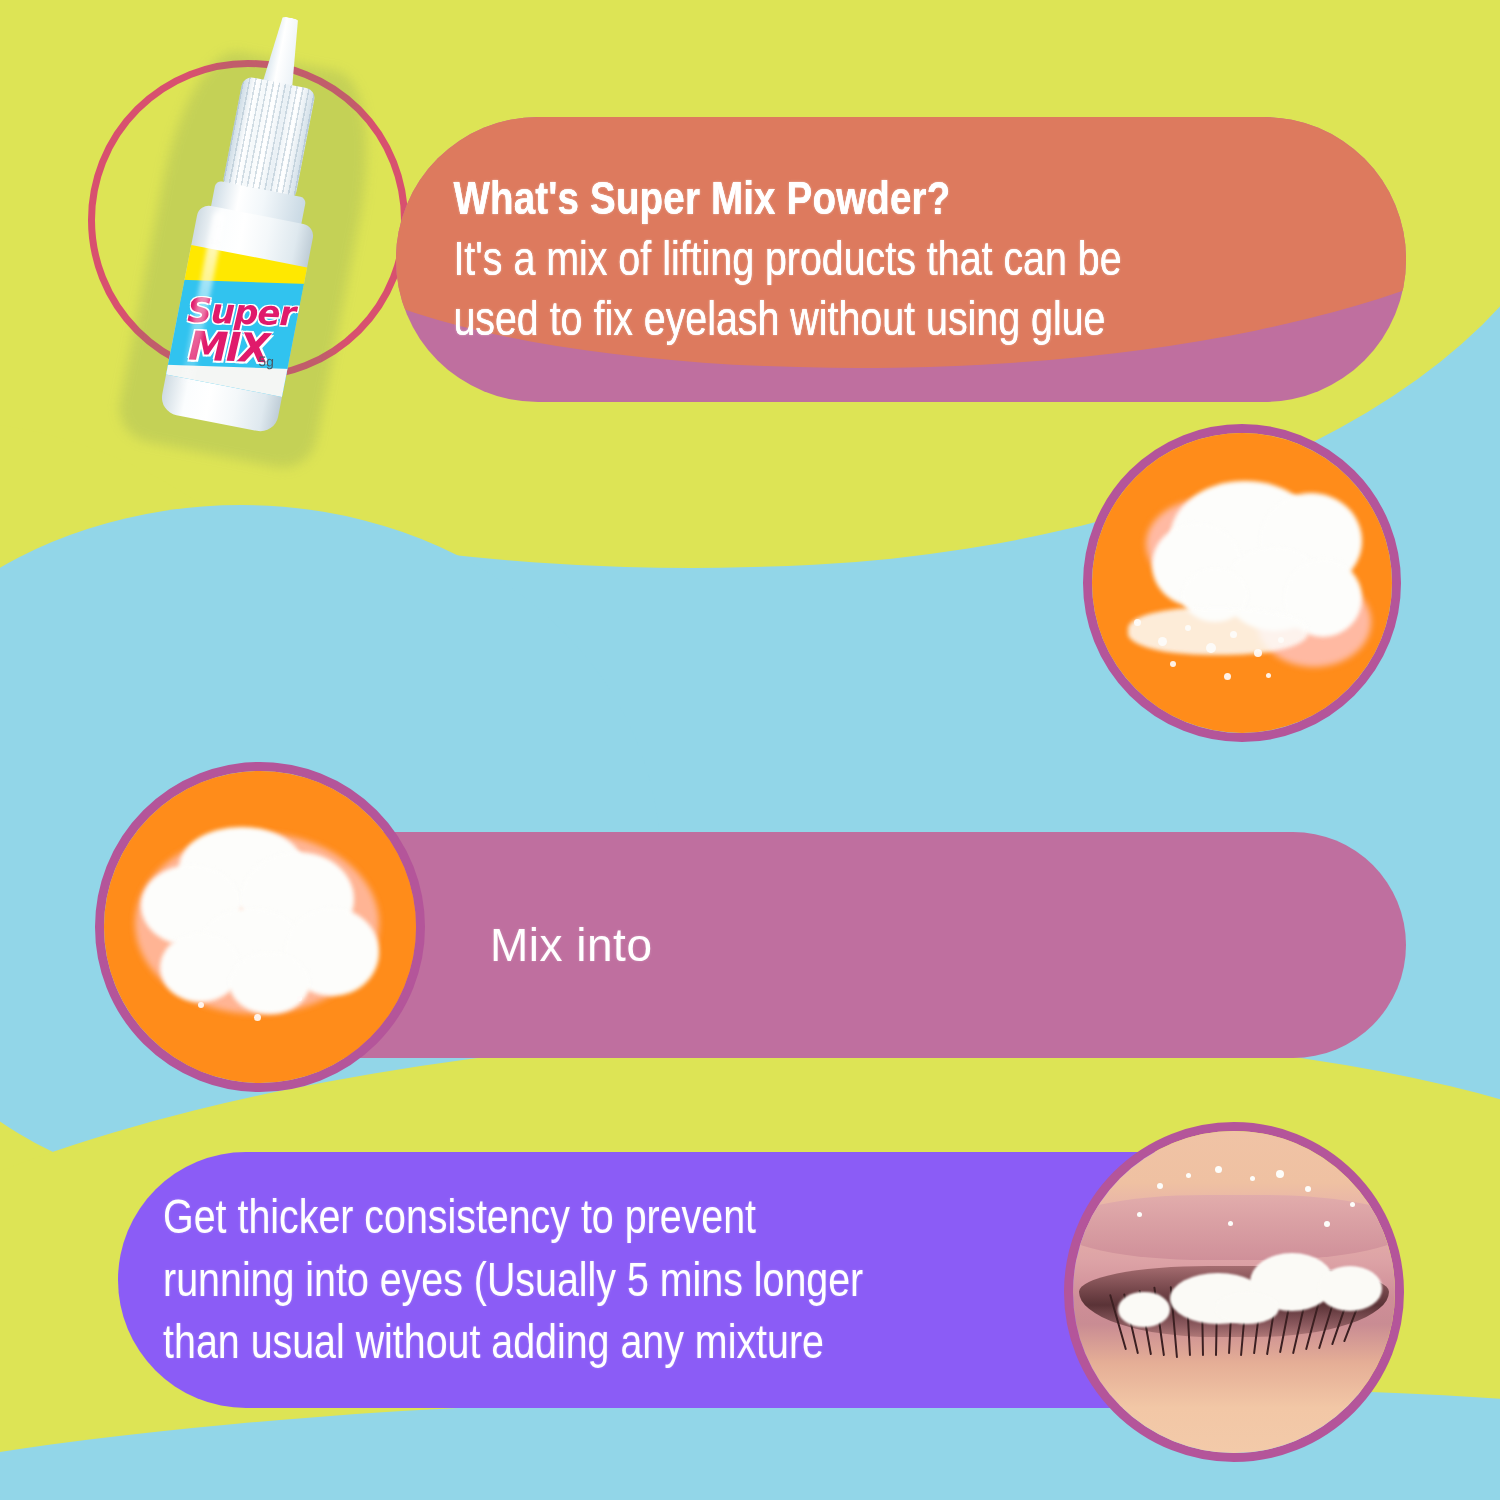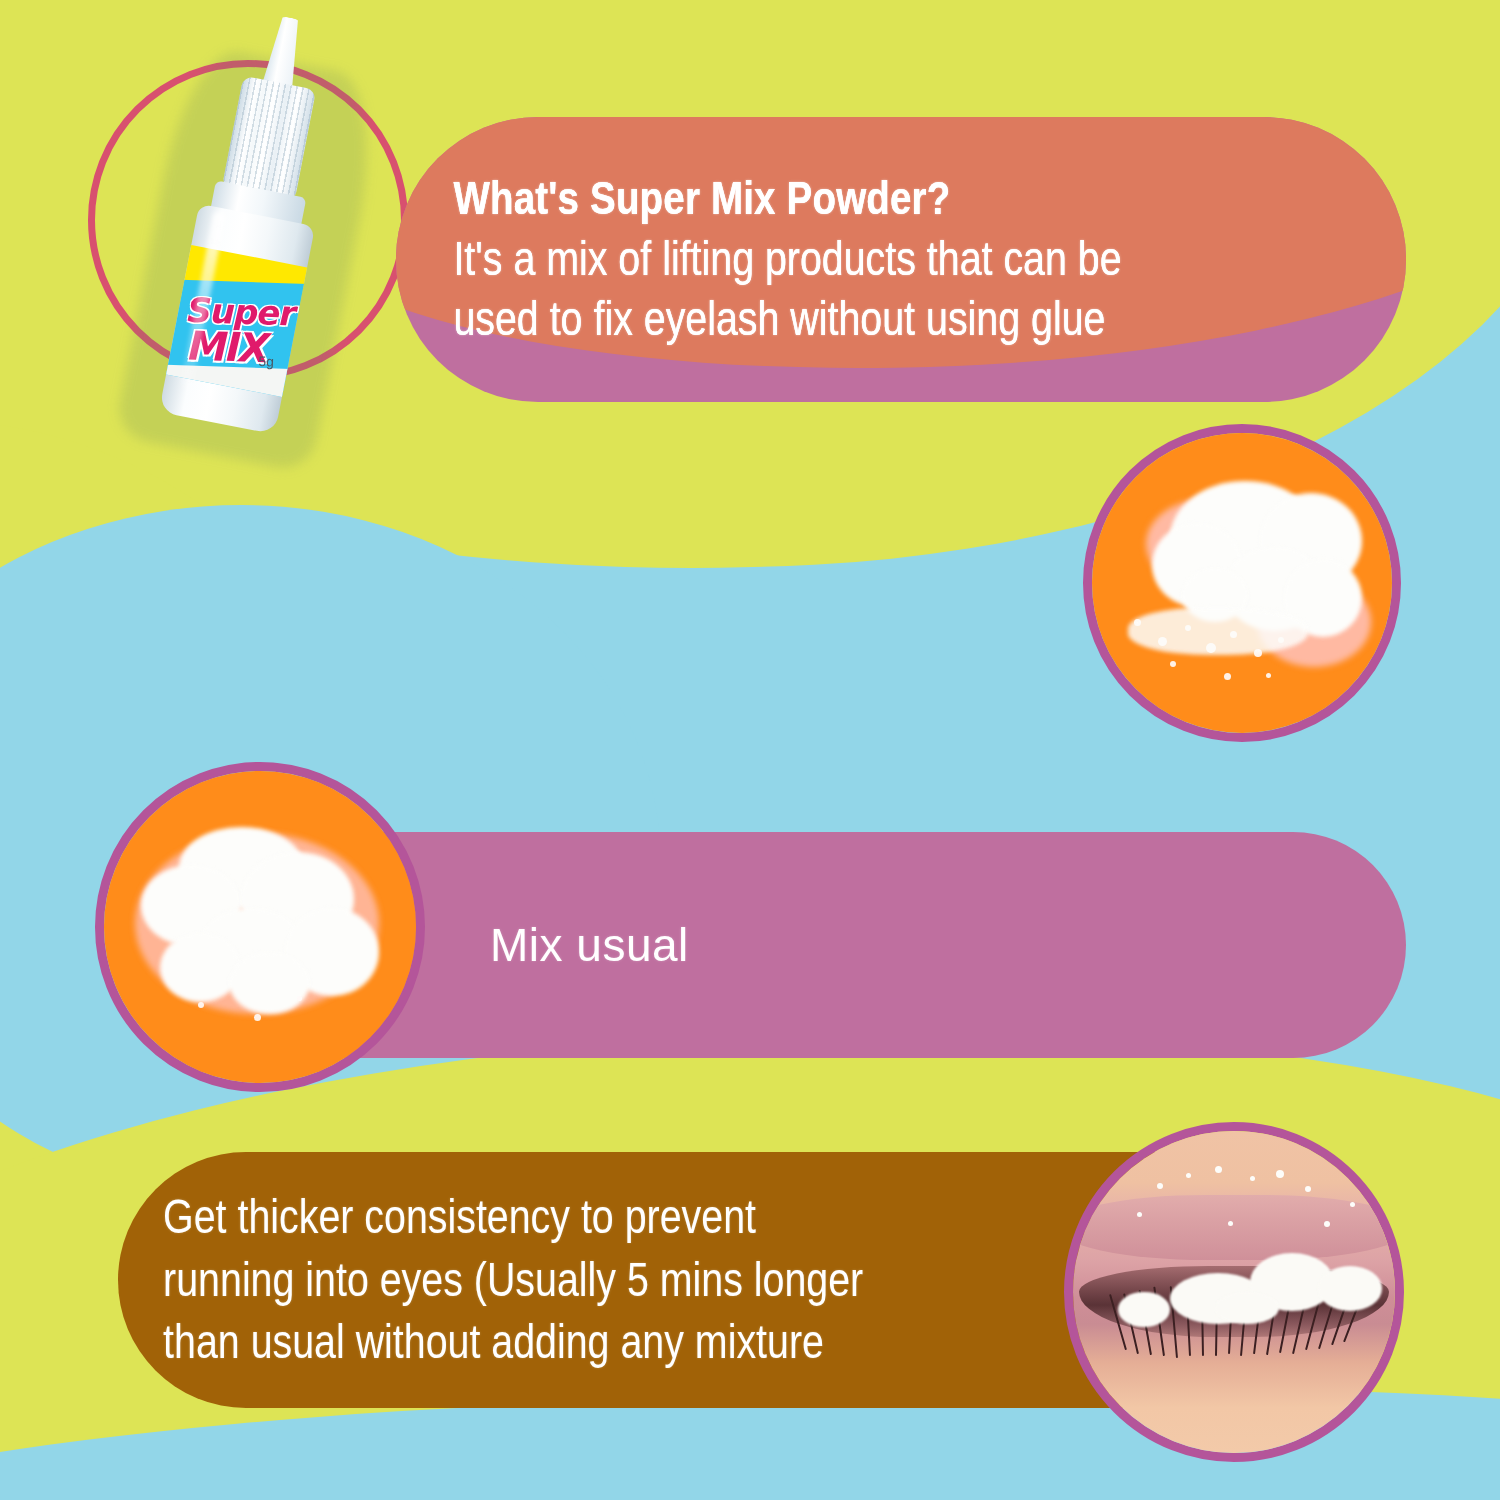--- a/index.html
+++ b/index.html
@@ -122,21 +122,21 @@
   }
   .pill-3 {
     left: 190px; top: 832px;
     width: 1216px; height: 226px;
     background: #bf6f9f;
     border-radius: 113px;
   }
   .pill-4 {
     left: 118px; top: 1152px;
     width: 1176px; height: 256px;
-    background: #a16207;
+    background: #8b5cf6;
     border-radius: 128px;
   }
 
   .pill-text {
     position: relative;
     z-index: 4;
     color: #ffffff;
     text-shadow: 0 0 3px rgba(255,255,255,0.25);
   }
 
@@ -428,21 +428,21 @@
     <div class="pill-text">
       <div class="t1-heading cond">What's Super Mix Powder?</div>
       <div class="t1-line cond">It's a mix of lifting products that can be</div>
       <div class="t1-line cond">used to fix eyelash without using glue</div>
     </div>
   </div>
 
 
   <div class="pill pill-3">
     <div class="pill-text">
-      <div class="t3-line">Mix usual</div>
+      <div class="t3-line">Mix into</div>
     </div>
   </div>
 
   <div class="pill pill-4">
     <div class="pill-text">
       <div class="t4-line cond">Get thicker consistency to prevent</div>
       <div class="t4-line cond">running into eyes (Usually 5 mins longer</div>
       <div class="t4-line cond">than usual without adding any mixture</div>
     </div>
   </div>

